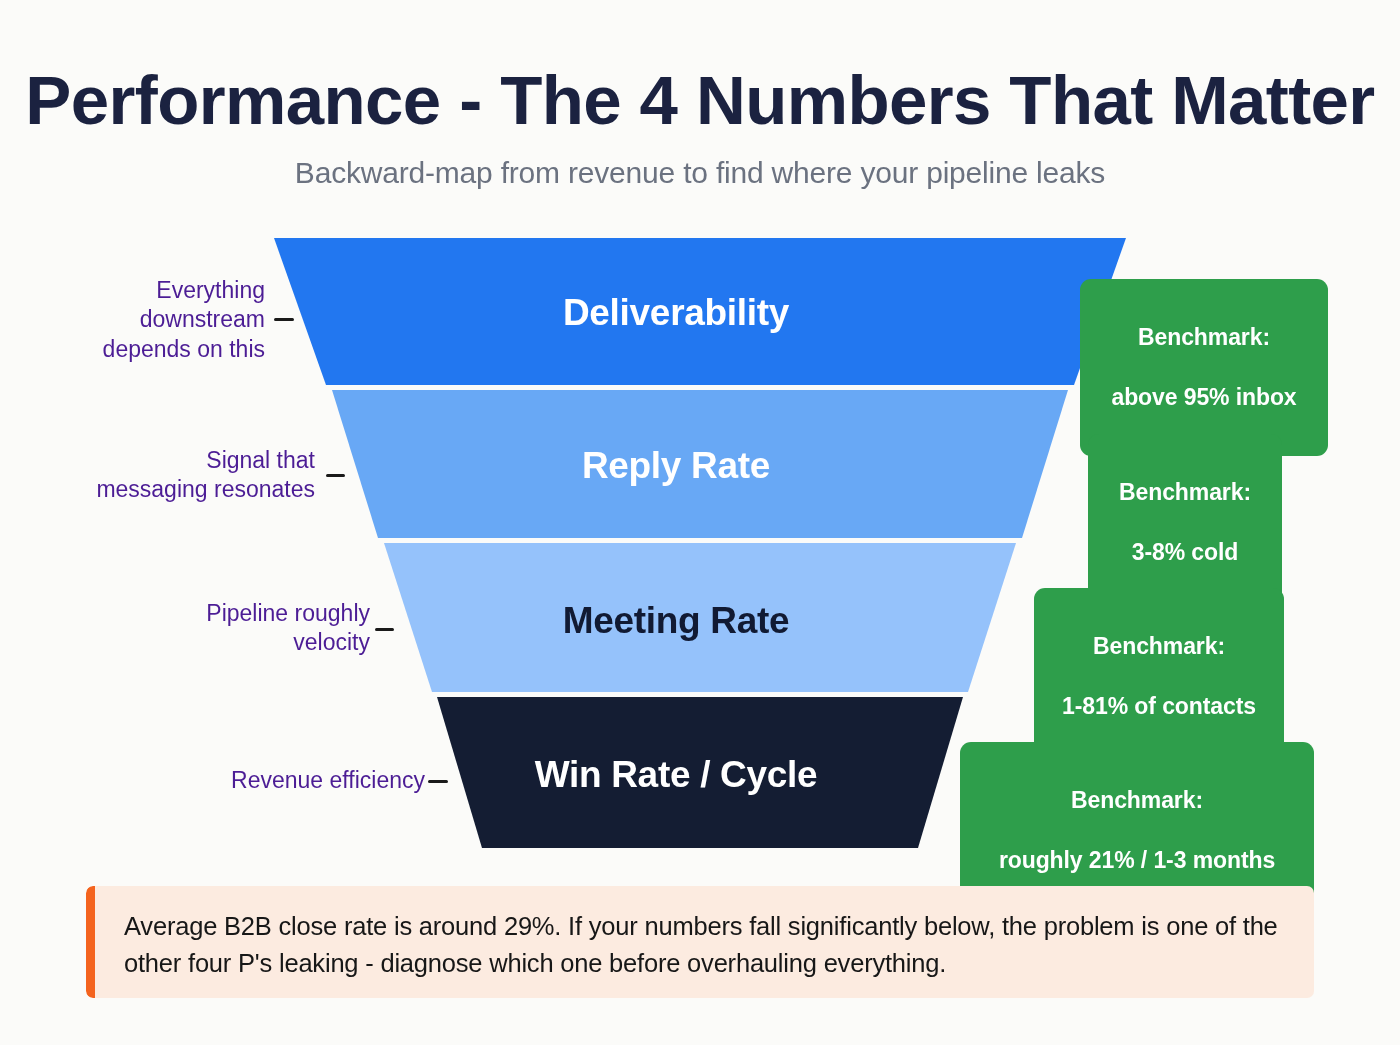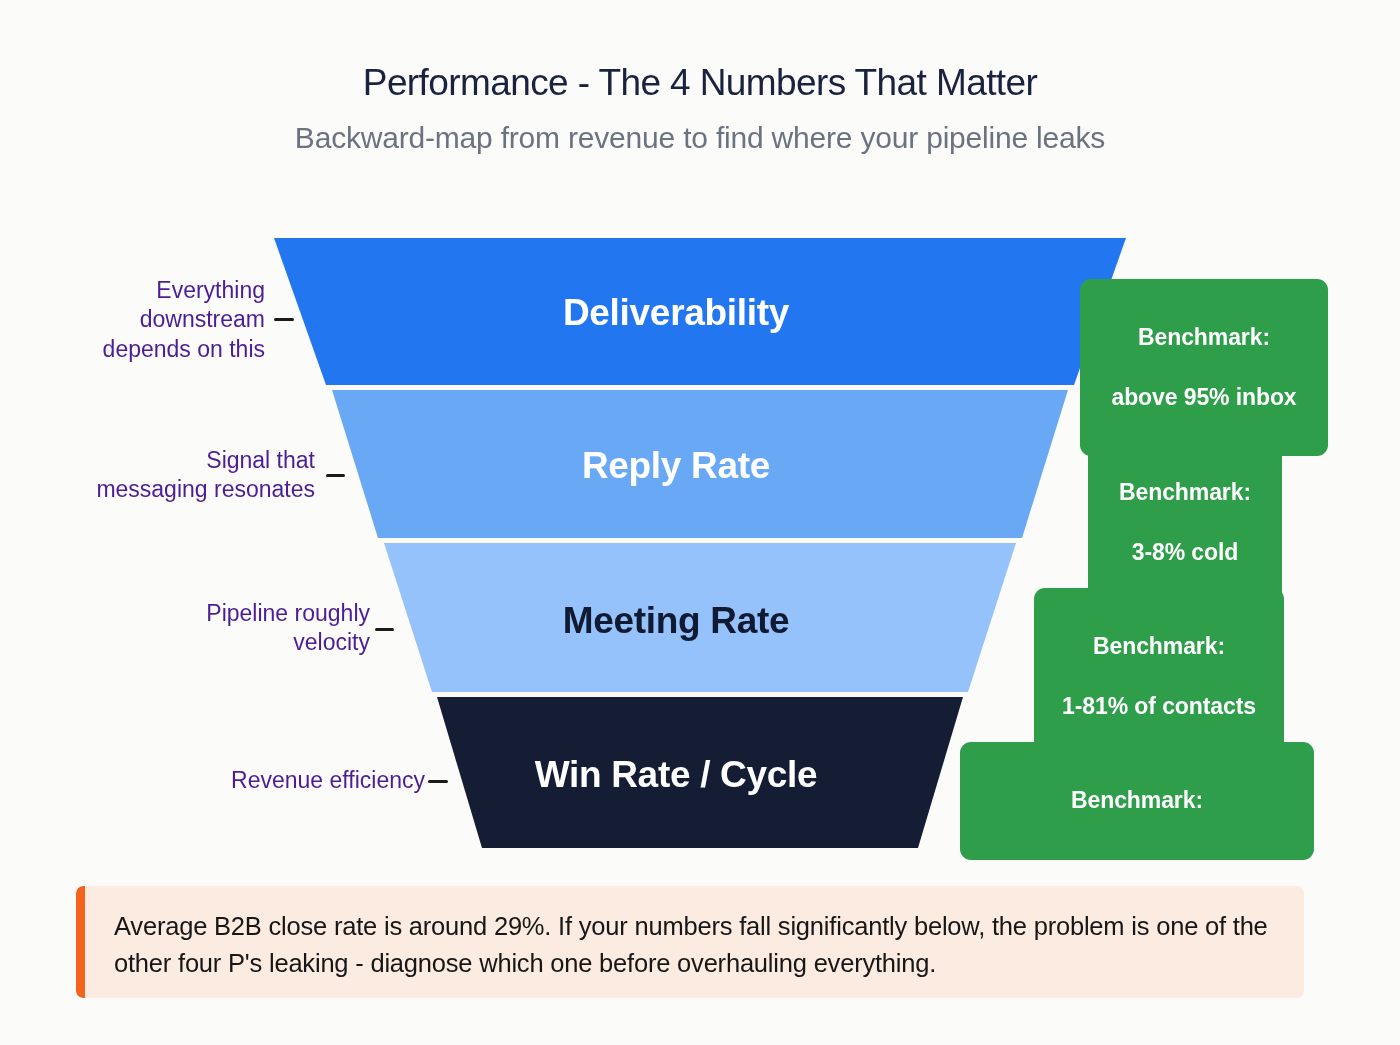--- a/index.html
+++ b/index.html
@@ -18,22 +18,22 @@
   
   .header {
     position: absolute;
     top: 0; left: 0;
     width: 1400px;
     text-align: center;
   }
   .title {
     margin: 0;
     padding-top: 63px;
-    font-size: 37px;
-    font-weight: normal;
+    font-size: 69px;
+    font-weight: bold;
     letter-spacing: -0.6px;
     color: #1b2240;
     line-height: 1.1;
   }
   .subtitle {
     margin: 0;
     padding-top: 17px;
     font-size: 30px;
     font-weight: normal;
     color: #6b7280;
@@ -96,21 +96,21 @@
     text-align: center;
     padding: 14px 20px;
     box-sizing: border-box;
     white-space: pre-line;
     letter-spacing: -0.1px;
   }
 
   
   .callout {
     position: absolute;
-    left: 76px;
+    left: 86px;
     top: 886px;
     width: 1228px;
     height: 112px;
     background: #fcebe0;
     border-radius: 7px;
     box-sizing: border-box;
     overflow: hidden;
   }
   .callout-accent {
     position: absolute;
@@ -184,18 +184,19 @@
   <div>3-8% cold</div>
 </div>
 
 <div class="badge" style="left:1034px; top:588px; width:250px;">
   <div>Benchmark:</div>
   <div>1-81% of contacts</div>
 </div>
 
 <div class="badge" style="left:960px; top:742px; width:354px;">
   <div>Benchmark:</div>
+  <div>roughly 21% / 1-3 months</div>
 </div>
 
 <div class="callout">
   <div class="callout-accent"></div>
   <div class="callout-text">Average B2B close rate is around 29%. If your numbers fall significantly below, the problem is one of the other four P's leaking - diagnose which one before overhauling everything.</div>
 </div>
 
 </body></html>

